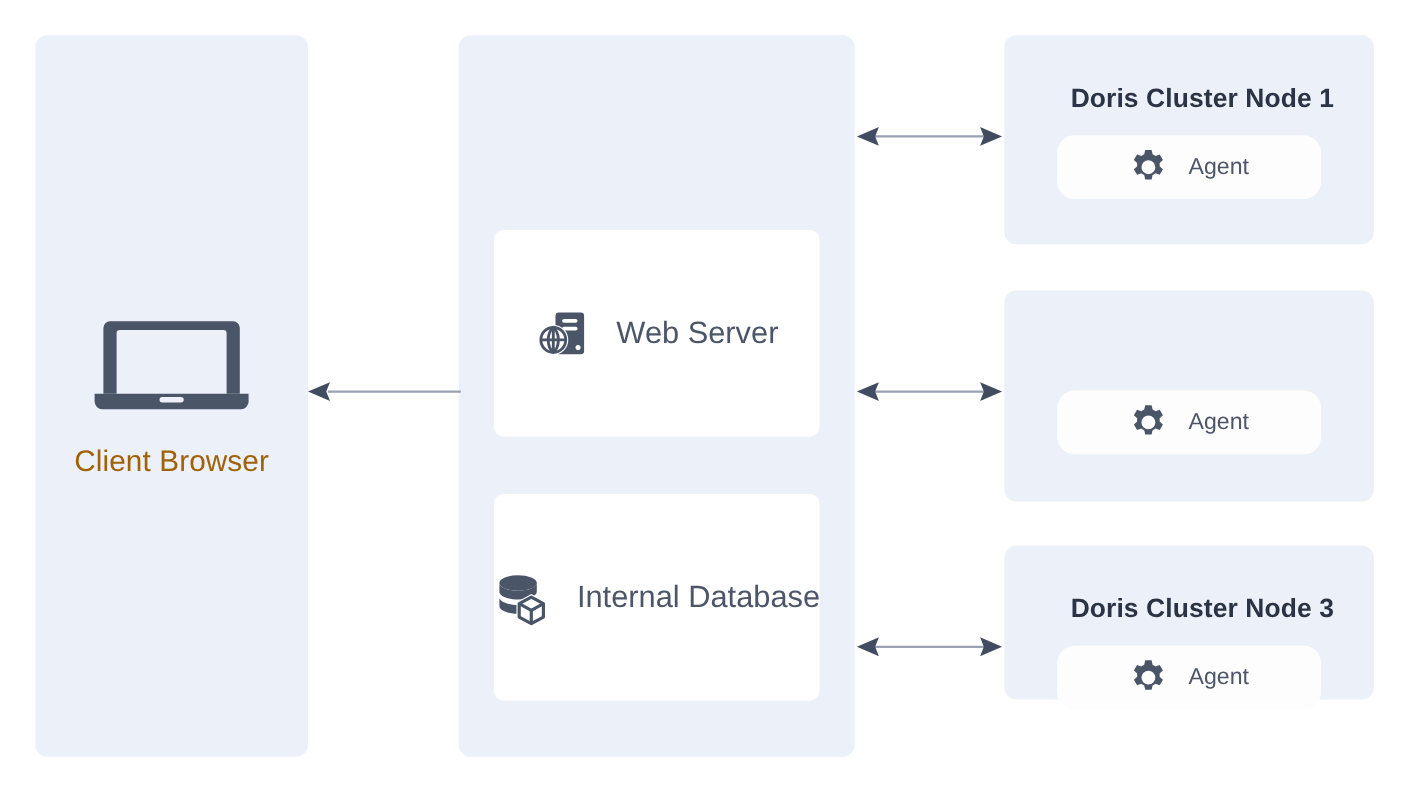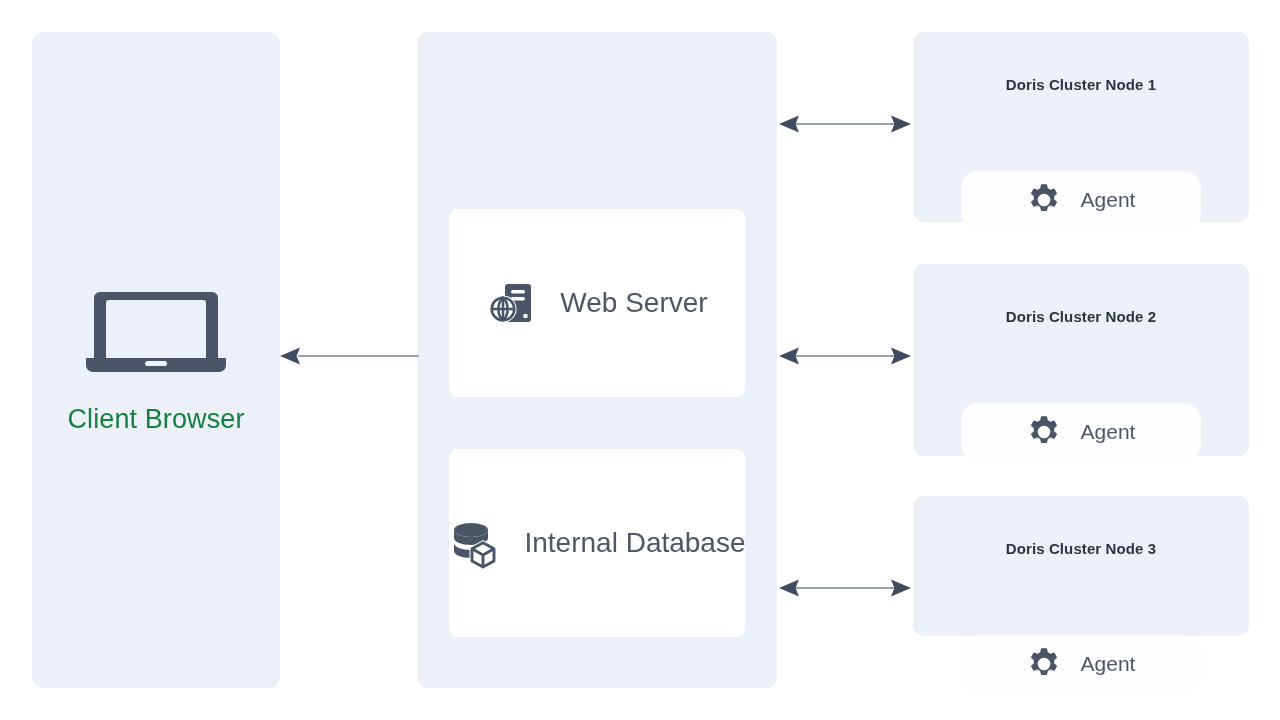--- a/index.html
+++ b/index.html
@@ -56,21 +56,21 @@
     width: 248px; height: 656px;
     display: flex;
     flex-direction: column;
     align-items: center;
     justify-content: center;
     gap: 26px;
   }
   #laptop-icon { display: block; }
   .client-label {
     font-size: 27px;
-    color: #15803d;
+    color: #a16207;
     letter-spacing: 0.1px;
     white-space: nowrap;
   }
 
   
   .manager-title {
     position: absolute;
     left: 0; top: 71px;
     width: 360px;
     text-align: center;
@@ -101,40 +101,39 @@
   .card-label {
     font-size: 28px;
     color: #4d5668;
     white-space: nowrap;
   }
   .card-icon { flex: none; display: block; }
 
   
   .node-title {
     position: absolute;
-    left: 0; top: 44px;
+    left: 12px; top: 44px;
     width: 336px;
     text-align: center;
-    font-size: 15px;
+    font-size: 24px;
     font-weight: bold;
     color: #2b3444;
     letter-spacing: 0.1px;
     white-space: nowrap;
   }
   .agent-card {
     position: absolute;
     left: 48px; top: 91px;
     width: 240px; height: 58px;
     background: #fdfdfe;
     border-radius: 16px;
     display: flex;
     align-items: center;
     justify-content: center;
     gap: 20px;
-    margin-top: 48px;
   }
   .agent-label {
     font-size: 21px;
     color: #4d5668;
     white-space: nowrap;
   }
 
   
   .arrow { position: absolute; }
   #arrow-client  { left: 278px; top: 344px; }
@@ -208,21 +207,20 @@
           l-0.9 4.0 h-5.8 l-0.9 -4.0 a11.9 11.9 0 0 1 -2.6 -1.5 l-3.9 1.3 l-2.9 -5.0
           l3.0 -2.7 a11.9 11.9 0 0 1 0 -3.0 l-3.0 -2.7 l2.9 -5.0 l3.9 1.3
           a11.9 11.9 0 0 1 2.6 -1.5 z
           M17 10.7 a6.3 6.3 0 1 0 0 12.6 a6.3 6.3 0 0 0 0 -12.6 z"></path>
       </svg>
       <div class="agent-label">Agent</div>
     </div>
   </div>
 
   <div class="panel" id="node-panel-2">
-    <div class="node-title">Doris Cluster Node 2</div>
     <div class="agent-card">
       <svg width="34" height="34" viewBox="0 0 34 34">
         <path fill="#4a5568" fill-rule="evenodd" d="
           M14.1 1.3 h5.8 l0.9 4.0 a11.9 11.9 0 0 1 2.6 1.5 l3.9 -1.3 l2.9 5.0 l-3.0 2.7
           a11.9 11.9 0 0 1 0 3.0 l3.0 2.7 l-2.9 5.0 l-3.9 -1.3 a11.9 11.9 0 0 1 -2.6 1.5
           l-0.9 4.0 h-5.8 l-0.9 -4.0 a11.9 11.9 0 0 1 -2.6 -1.5 l-3.9 1.3 l-2.9 -5.0
           l3.0 -2.7 a11.9 11.9 0 0 1 0 -3.0 l-3.0 -2.7 l2.9 -5.0 l3.9 1.3
           a11.9 11.9 0 0 1 2.6 -1.5 z
           M17 10.7 a6.3 6.3 0 1 0 0 12.6 a6.3 6.3 0 0 0 0 -12.6 z"></path>
       </svg>

